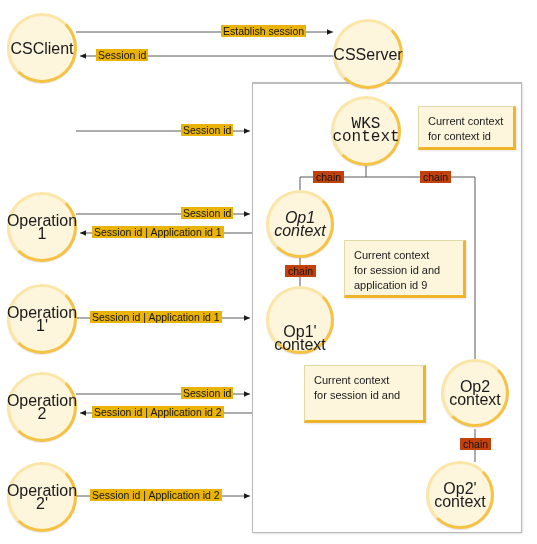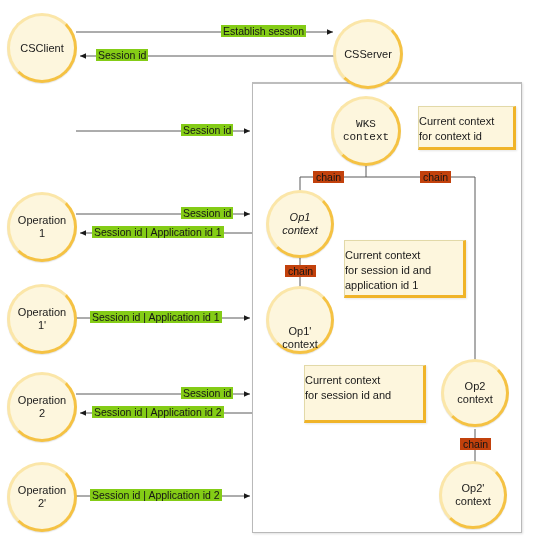--- a/index.html
+++ b/index.html
@@ -21,21 +21,21 @@
     background:#fdf6dd;
     box-sizing:border-box;
     border:3px solid #f5c243;
     border-top-color:#fbe6a8;
     border-left-color:#fbe6a8;
     display:flex;
     align-items:center;
     justify-content:center;
     text-align:center;
     color:#1a1a1a;
-    font-size:11px;
+    font-size:16px;
     line-height:13px;
     box-shadow:0 1px 1px rgba(0,0,0,0.10);
   }
   .node span{display:block;}
 
   
   .frame{
     position:absolute;
     box-sizing:border-box;
     border:1px solid #b9b9b9;
@@ -48,31 +48,31 @@
   .note{
     position:absolute;
     box-sizing:border-box;
     background:#fdf6dd;
     border:1px solid #e2d9a8;
     border-bottom:3px solid #f0b429;
     border-right:3px solid #f0b429;
     color:#1a1a1a;
     font-size:11px;
     line-height:15px;
-    padding:7px 0;
+    padding:7px 9px;
     box-shadow:1px 1px 2px rgba(0,0,0,0.10);
   }
   .note div{white-space:nowrap;}
 
   
   .elabel{
     position:absolute;
     font-size:10.5px;
     color:#151515;
-    background:#84cc16;
+    background:#eab308;
     padding:0 2px;
     white-space:nowrap;
     line-height:12px;
   }
   .clabel{
     position:absolute;
     font-size:10.5px;
     color:#151515;
     background:#c2410c;
     padding:0 3px;
@@ -185,36 +185,36 @@
     </div>
   </div>
 
   <div class="node" style="left:441px;top:359px;width:68px;height:68px;">
     <div>
       <span>Op2</span>
       <span>context</span>
     </div>
   </div>
 
-  <div class="node" style="left:439px;top:461px;width:68px;height:68px;">
+  <div class="node" style="left:426px;top:461px;width:68px;height:68px;">
     <div>
       <span>Op2'</span>
       <span>context</span>
     </div>
   </div>
 
   <div class="note" style="left:418px;top:106px;width:98px;height:44px;">
     <div>Current context</div>
     <div>for context id</div>
   </div>
 
   <div class="note" style="left:344px;top:240px;width:122px;height:58px;">
     <div>Current context</div>
     <div>for session id and</div>
-    <div>application id 1</div>
+    <div>application id 9</div>
   </div>
 
   <div class="note" style="left:304px;top:365px;width:122px;height:58px;">
     <div>Current context</div>
     <div>for session id and</div>
   </div>
 
   <div class="elabel" style="left:221px;top:25px;">Establish session</div>
 
   <div class="elabel" style="left:96px;top:49px;">Session id</div>

